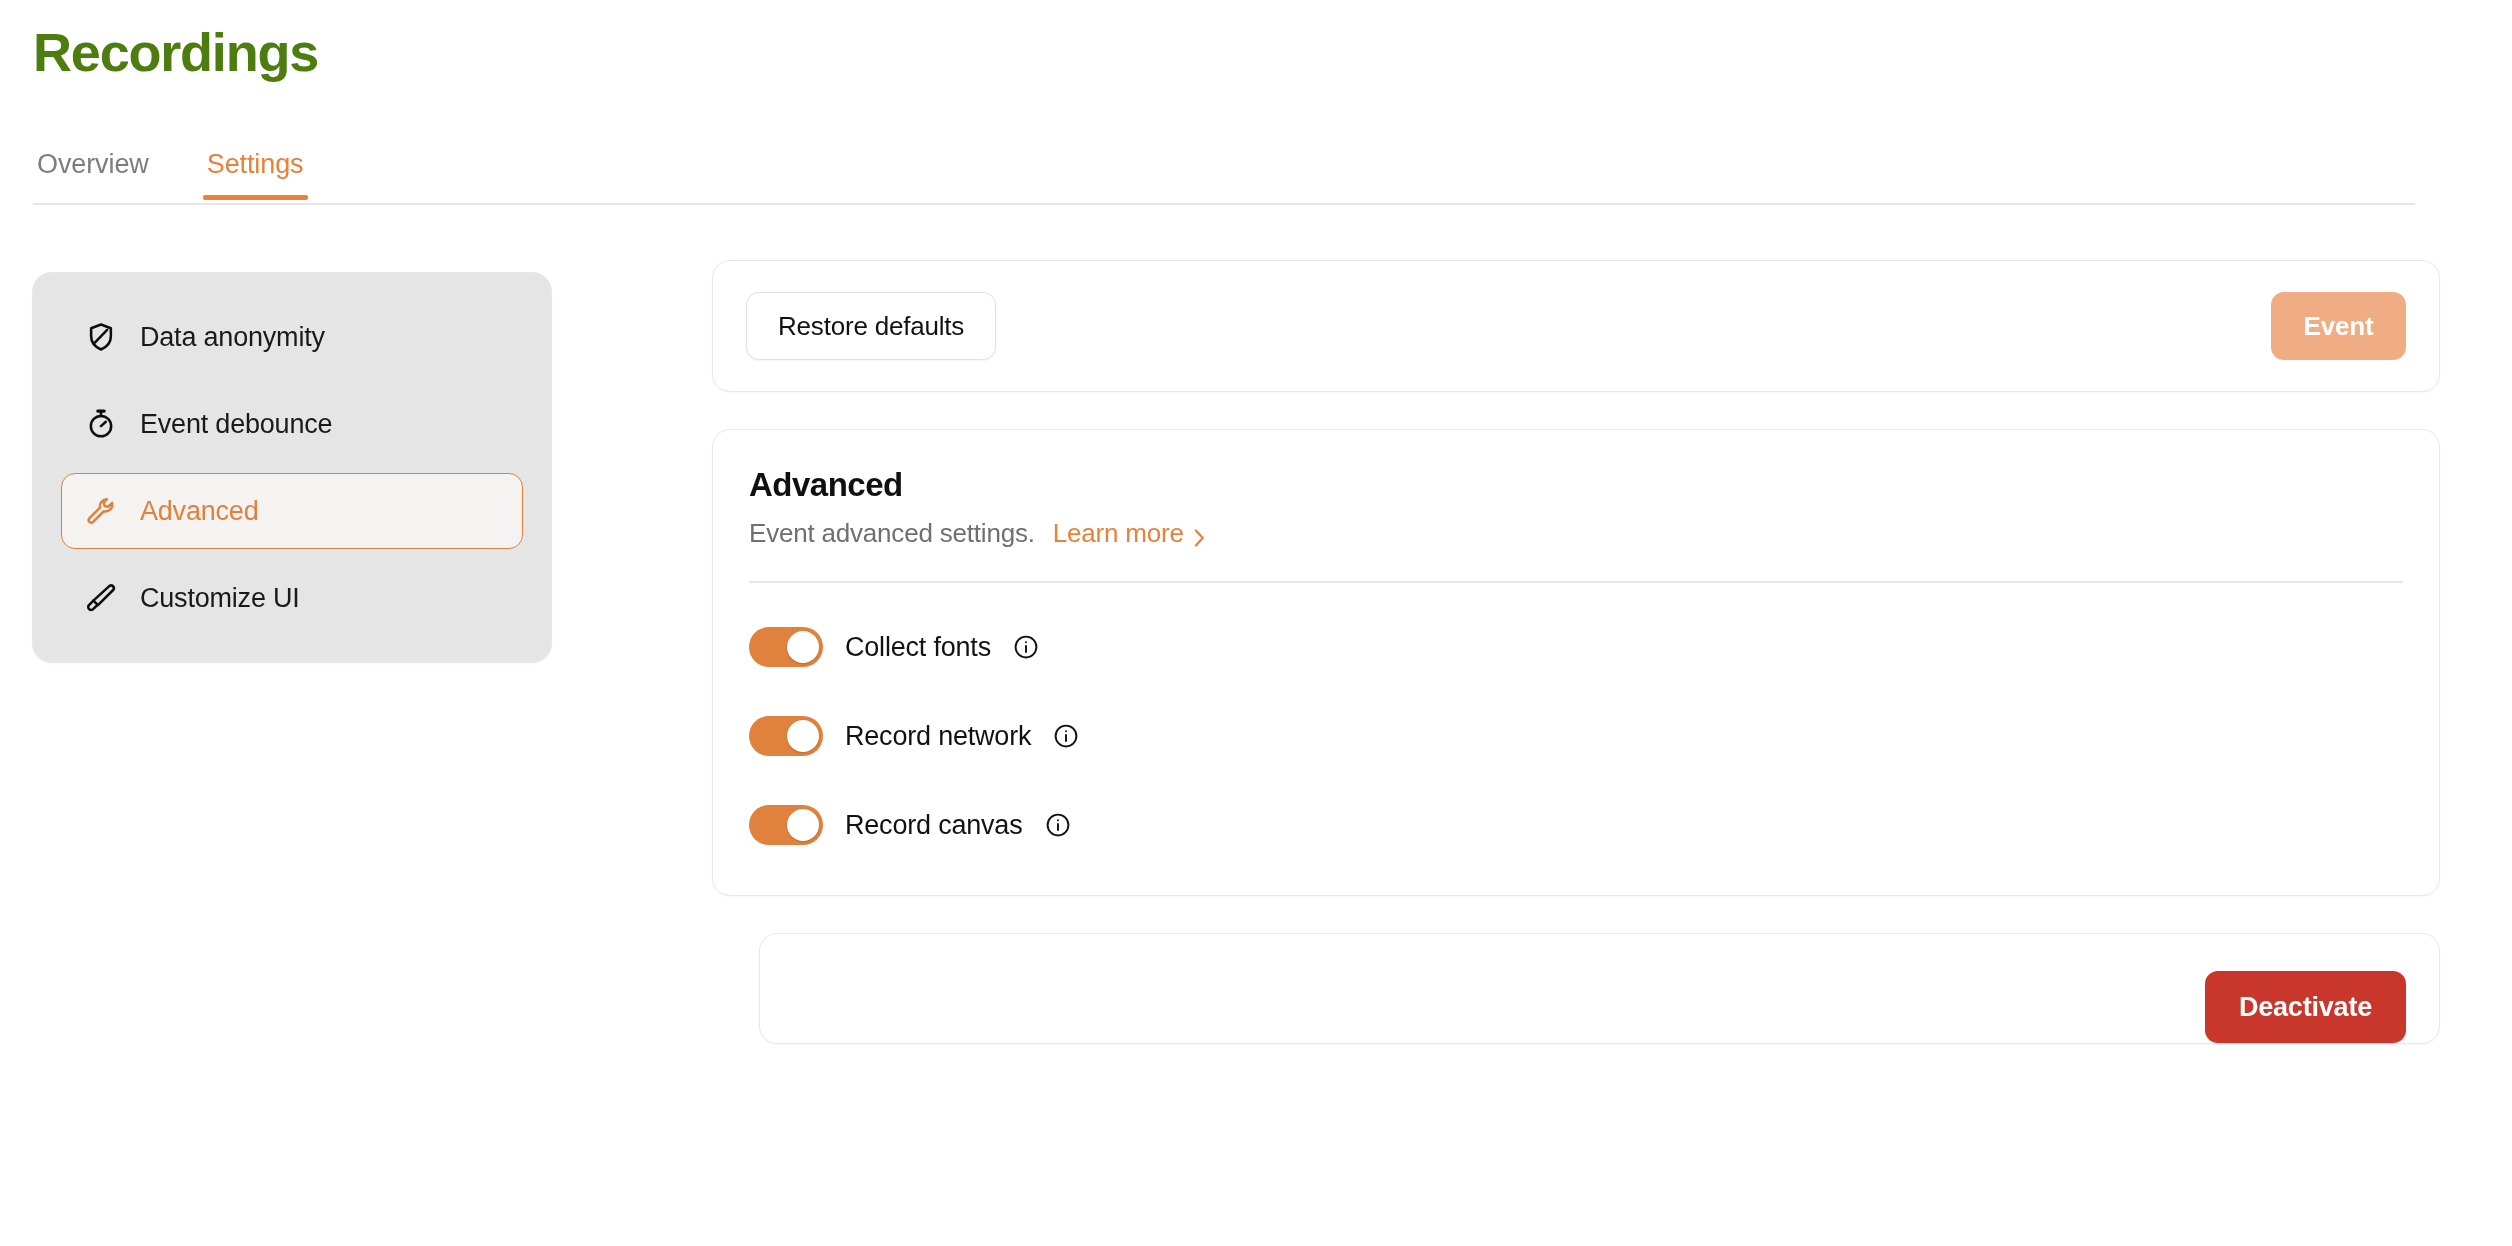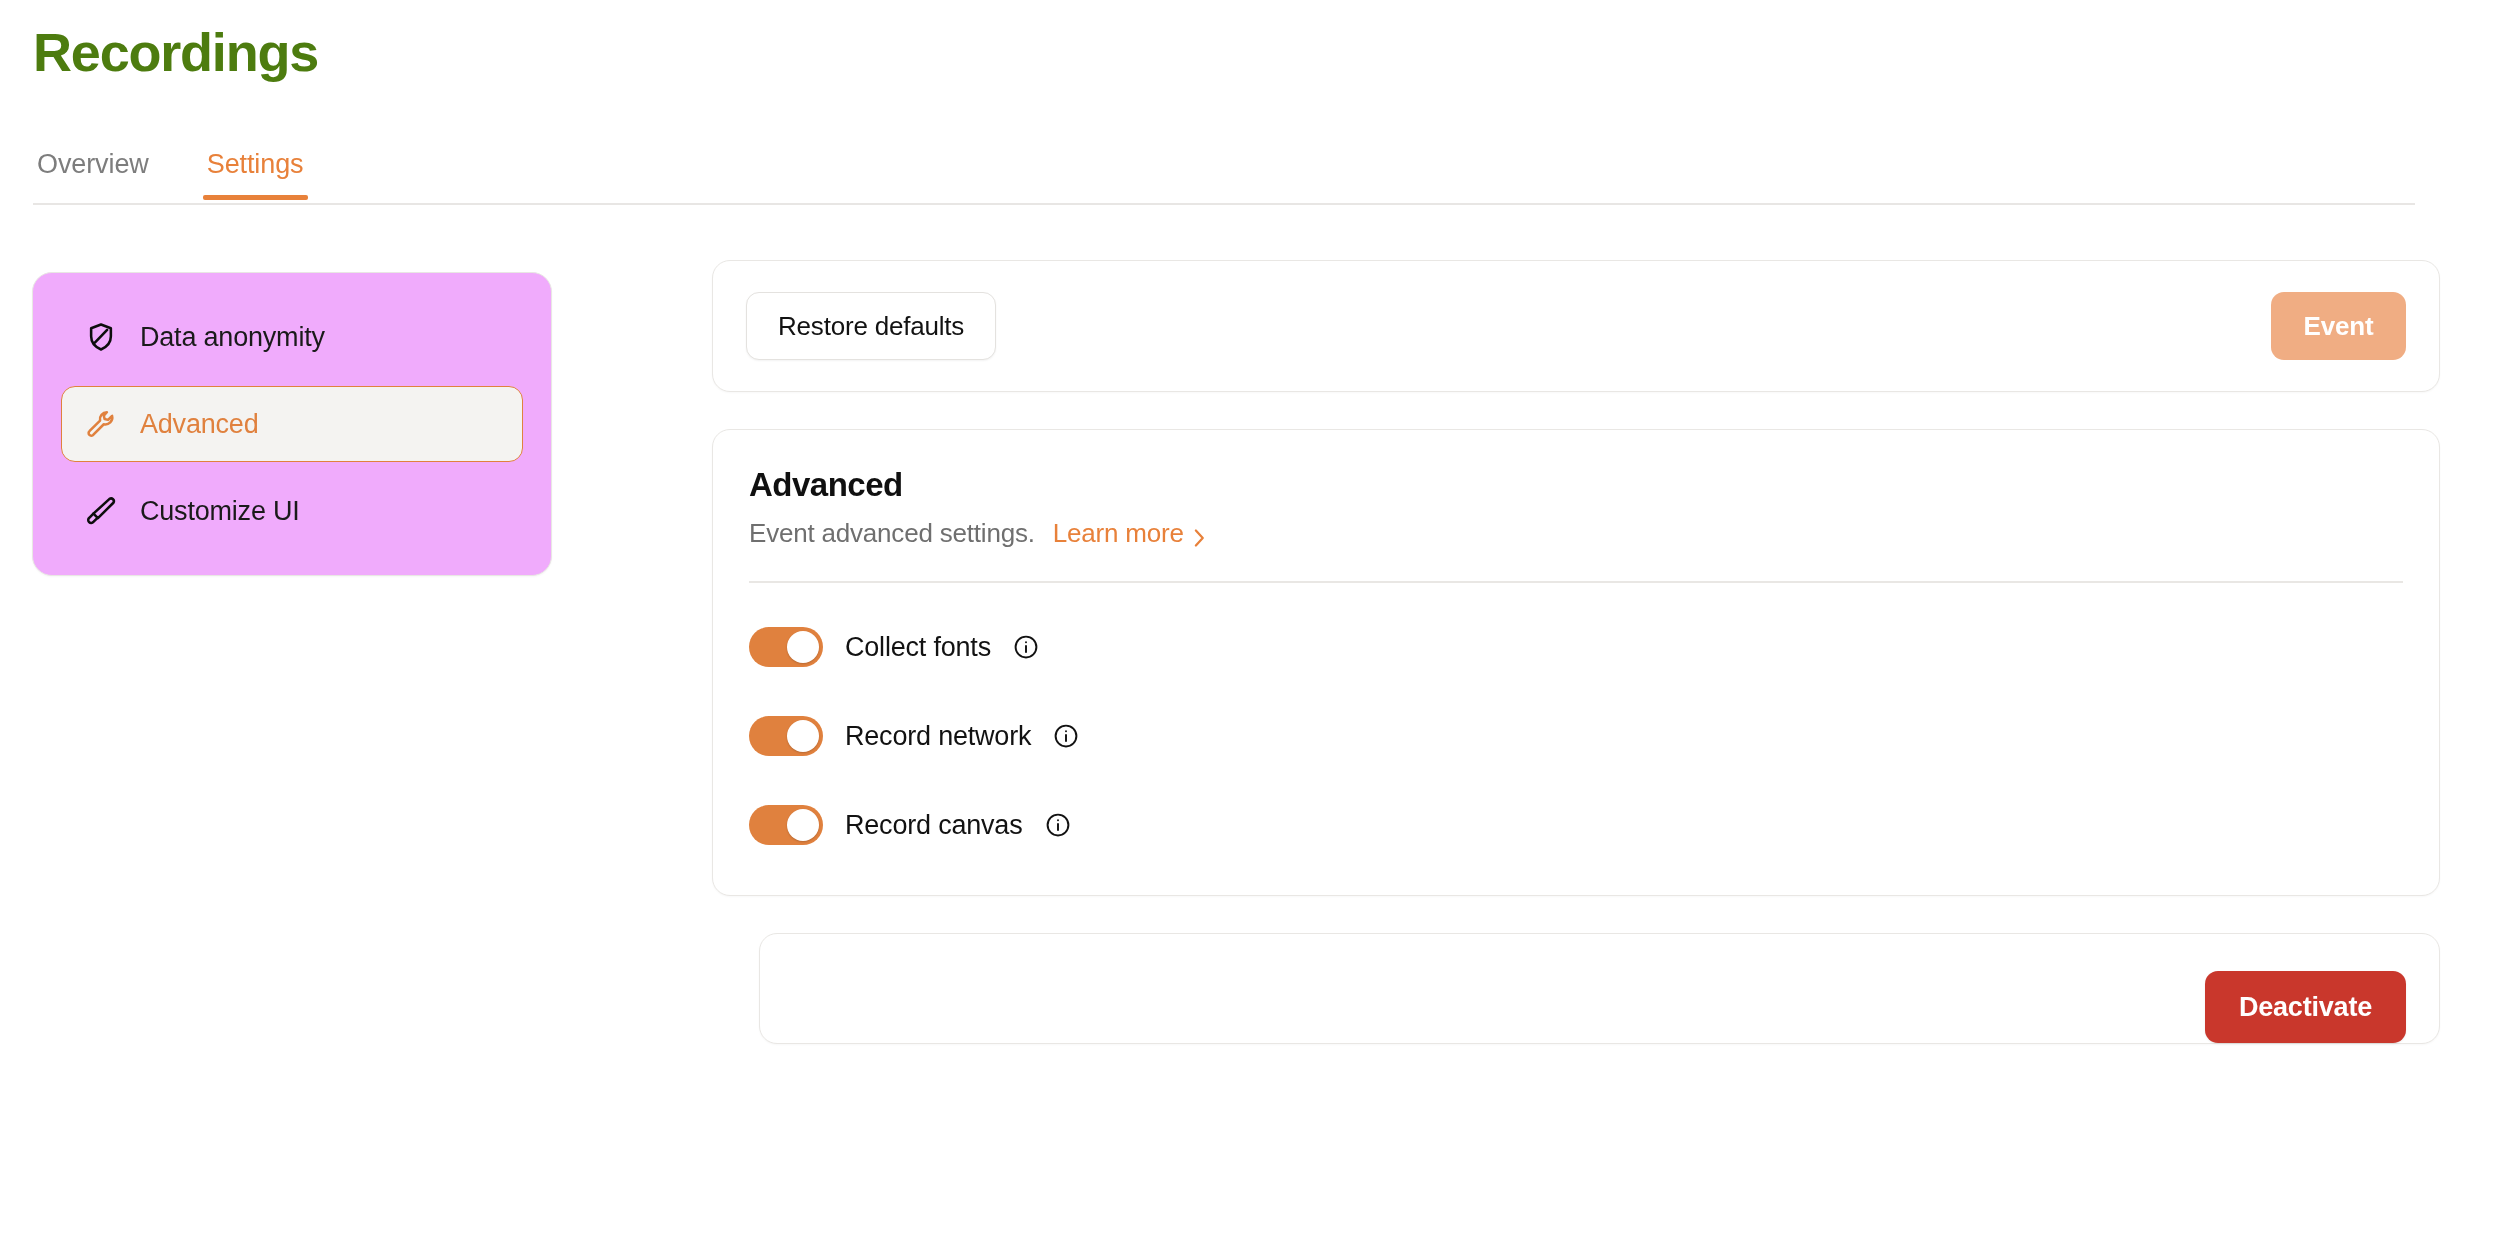--- a/index.html
+++ b/index.html
@@ -68,21 +68,21 @@
     height: 2px;
     background: #e8e6e4;
   }
 
   
   .sidebar {
     position: absolute;
     left: 32px;
     top: 272px;
     width: 520px;
-    background: #f0abfc;
+    background: #e5e5e5;
     border: 1.5px solid #e9e7e4;
     border-radius: 20px;
     padding: 26px 28px;
     box-shadow: 0 1px 2px rgba(0,0,0,.035);
   }
   .nav-item {
     display: flex;
     align-items: center;
     gap: 22px;
     height: 76px;
@@ -280,20 +280,31 @@
     <div class="nav-item">
       <span class="nav-icon">
         <svg width="32" height="32" viewBox="0 0 24 24" fill="none" stroke="currentColor" stroke-width="1.9" stroke-linecap="round" stroke-linejoin="round">
           <path d="M12 2.6 4.6 5.4v6.1c0 4.6 3.1 8.1 7.4 9.9 4.3-1.8 7.4-5.3 7.4-9.9V5.4L12 2.6z"></path>
           <line x1="7.4" y1="16.3" x2="16.6" y2="6.6"></line>
         </svg>
       </span>
       <span class="nav-label">Data anonymity</span>
     </div>
 
+    <div class="nav-item">
+      <span class="nav-icon">
+        <svg width="32" height="32" viewBox="0 0 24 24" fill="none" stroke="currentColor" stroke-width="1.9" stroke-linecap="round" stroke-linejoin="round">
+          <circle cx="12" cy="13.6" r="7.6"></circle>
+          <line x1="9.6" y1="2.3" x2="14.4" y2="2.3" stroke-width="2.4"></line>
+          <line x1="12" y1="2.3" x2="12" y2="6"></line>
+          <line x1="12" y1="13.6" x2="15.6" y2="10.3"></line>
+        </svg>
+      </span>
+      <span class="nav-label">Event debounce</span>
+    </div>
 
     <div class="nav-item active">
       <span class="nav-icon">
         <svg width="32" height="32" viewBox="0 0 24 24" fill="none" stroke="currentColor" stroke-width="1.9" stroke-linecap="round" stroke-linejoin="round">
           <path d="M16.4 3.2a5.2 5.2 0 0 0-5.1 6.2L3.5 17.2a2 2 0 1 0 2.8 2.8l7.8-7.8a5.2 5.2 0 0 0 6.2-6.3l-3 3-2.6-.6-.6-2.6 2.3-2.5z"></path>
         </svg>
       </span>
       <span class="nav-label">Advanced</span>
     </div>
 

